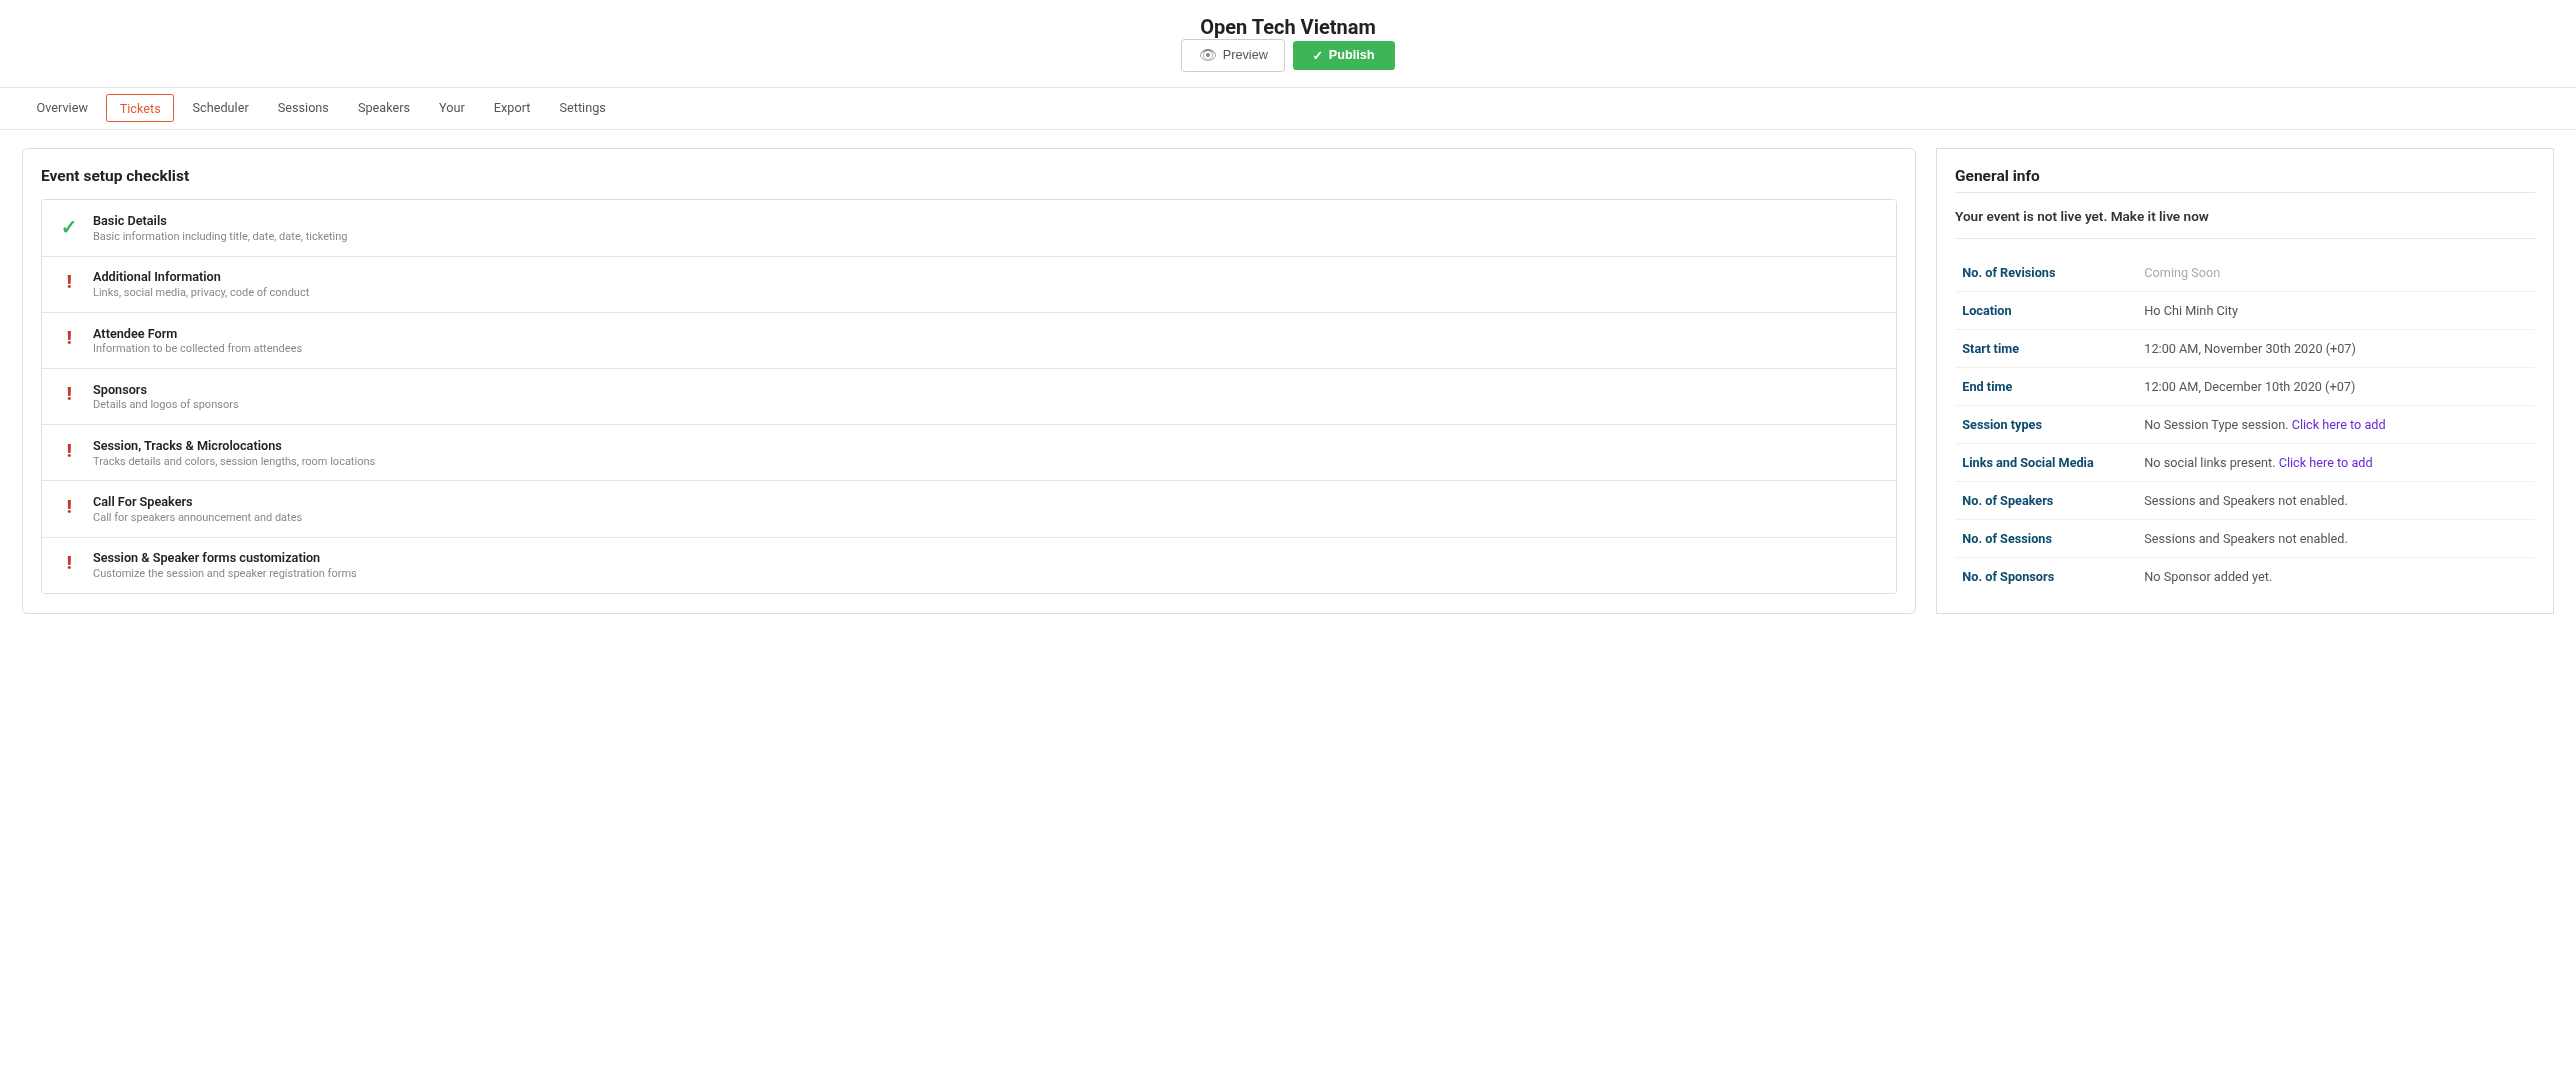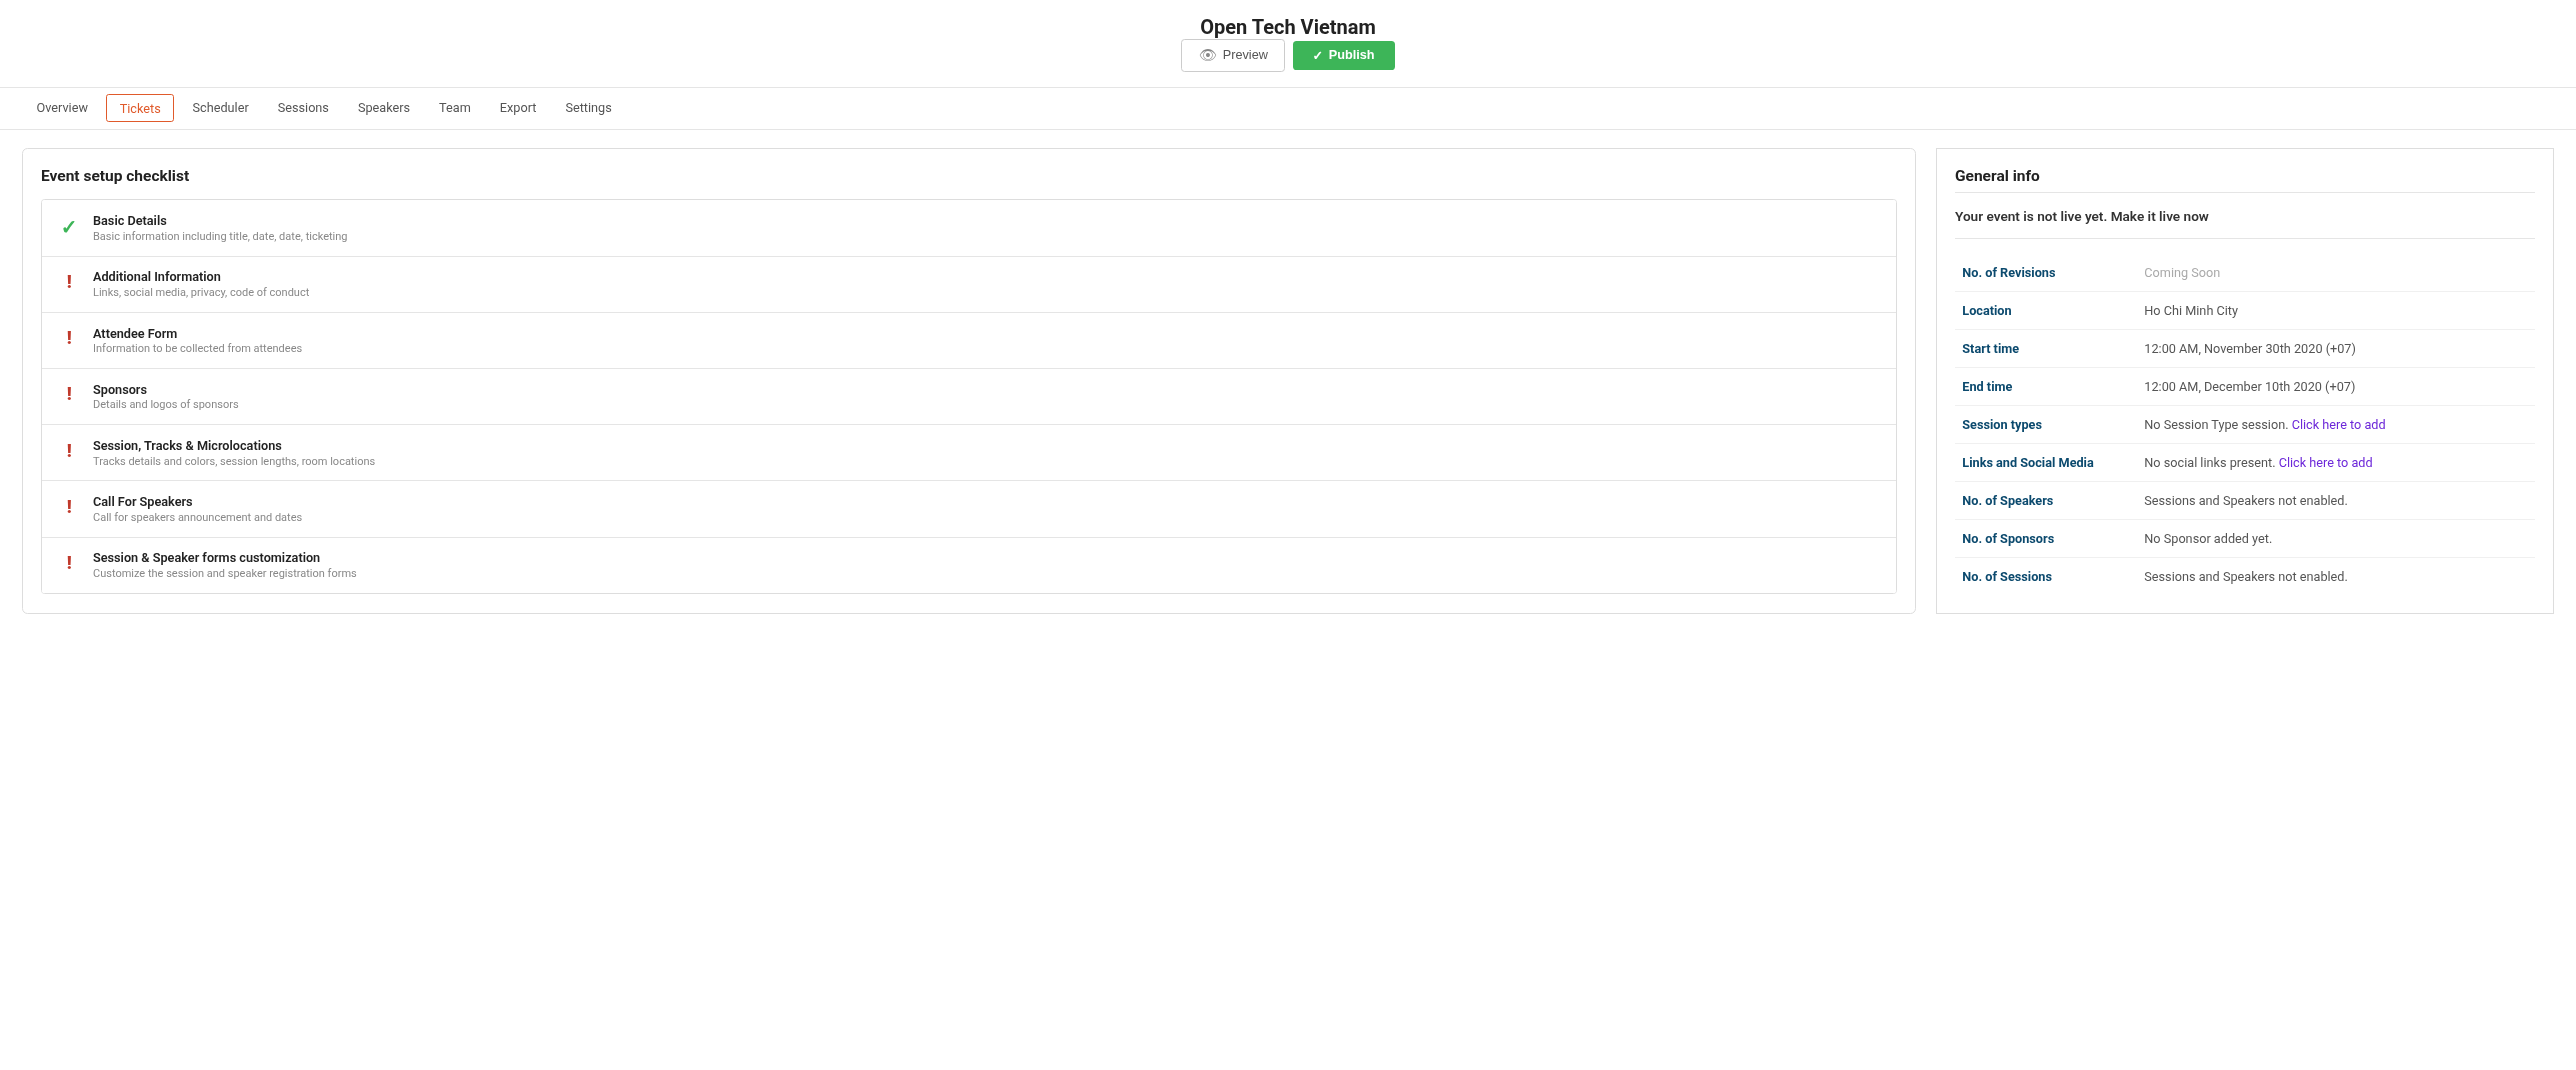--- a/index.html
+++ b/index.html
@@ -67,21 +67,21 @@
     </button>
   </div>
 </div>
 
 <nav class="nav-tabs">
   <a class="nav-tab">Overview</a>
   <a class="nav-tab tickets-tab">Tickets</a>
   <a class="nav-tab">Scheduler</a>
   <a class="nav-tab">Sessions</a>
   <a class="nav-tab">Speakers</a>
-  <a class="nav-tab">Team</a>
+  <a class="nav-tab">Your</a>
   <a class="nav-tab">Export</a>
   <a class="nav-tab">Settings</a>
 </nav>
 
 <div class="main-content">
 
   <div class="checklist-panel">
     <div class="panel-title">Event setup checklist</div>
     <div class="checklist-items">
 
@@ -194,25 +194,25 @@
           <td>Links and Social Media</td>
           <td>
             <span>No social links present. </span><a class="link-blue">Click here to add</a>
           </td>
         </tr>
         <tr>
           <td>No. of Speakers</td>
           <td>Sessions and Speakers not enabled.</td>
         </tr>
         <tr>
+          <td>No. of Sessions</td>
+          <td>Sessions and Speakers not enabled.</td>
+        </tr>
+        <tr>
           <td>No. of Sponsors</td>
           <td>No Sponsor added yet.</td>
-        </tr>
-        <tr>
-          <td>No. of Sessions</td>
-          <td>Sessions and Speakers not enabled.</td>
         </tr>
       </tbody>
     </table>
   </div>
 
 </div>
 
 
 </body></html>

